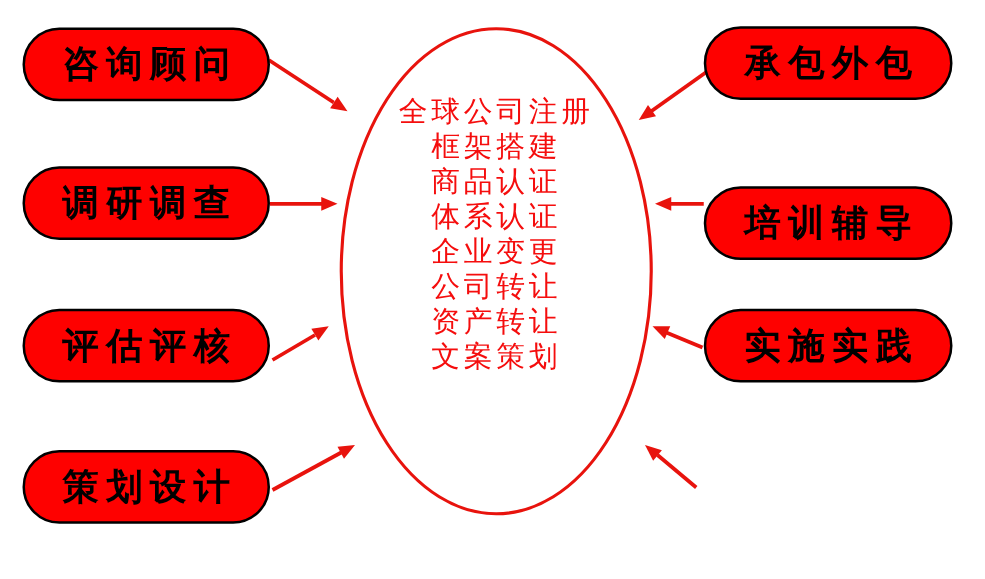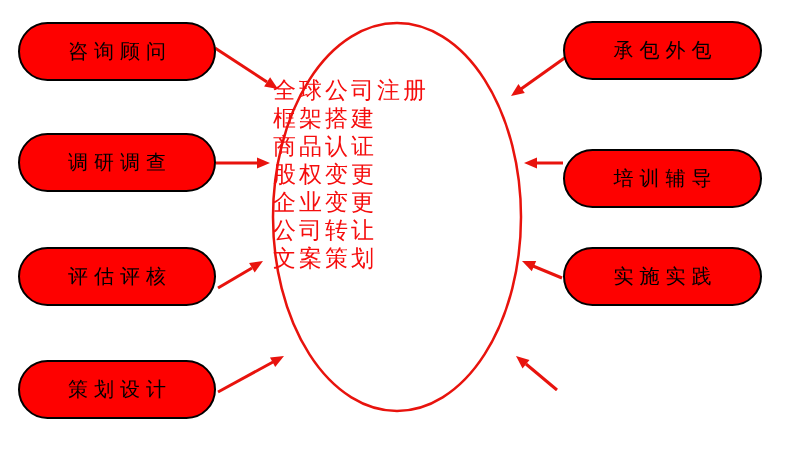--- a/index.html
+++ b/index.html
@@ -25,30 +25,31 @@
     background:var(--node-fill);
     border:2px solid var(--node-border);
     border-radius:31px;
     display:flex;align-items:center;justify-content:center;
     box-sizing:border-box;
   }
   .pill.left{left:18px;width:198px;}
   .pill.right{left:563px;width:199px;}
   .pill span{
     color:var(--node-text);
-    font-size:20px;
-    font-weight:normal;
+    font-size:29px;
+    font-weight:bold;
     letter-spacing:6px;
     text-indent:6px;
     white-space:nowrap;
     text-align:right;
   }
   .center-text{
     position:absolute;
     left:273px;top:76px;width:248px;
+    text-align:center;
     color:var(--center-text);
     font-size:23px;
     line-height:28px;
     letter-spacing:3px;
     font-weight:normal;
   }
   .cline{white-space:nowrap;}
   .arrow line{stroke:var(--line-red);stroke-width:3;}
   .arrow polygon{fill:var(--line-red);stroke:none;}
   .ellipse-shape{stroke:var(--line-red);stroke-width:2.5;fill:none;}
@@ -93,23 +94,24 @@
     <g class="arrow">
       <line x1="557" y1="390" x2="526" y2="364"></line>
       <polygon points="516,356 529.5,360.1 522.5,368.5"></polygon>
     </g>
   </svg>
 
   <div class="center-text">
     <div class="cline">全球公司注册</div>
     <div class="cline">框架搭建</div>
     <div class="cline">商品认证</div>
-    <div class="cline">股权变更</div>
+    <div class="cline">体系认证</div>
     <div class="cline">企业变更</div>
     <div class="cline">公司转让</div>
+    <div class="cline">资产转让</div>
     <div class="cline">文案策划</div>
   </div>
 
   <div class="pill left" style="top:22px">
       <span>咨询顾问</span>
     </div>
   <div class="pill left" style="top:247px">
       <span>评估评核</span>
     </div>
   <div class="pill left" style="top:133px">

